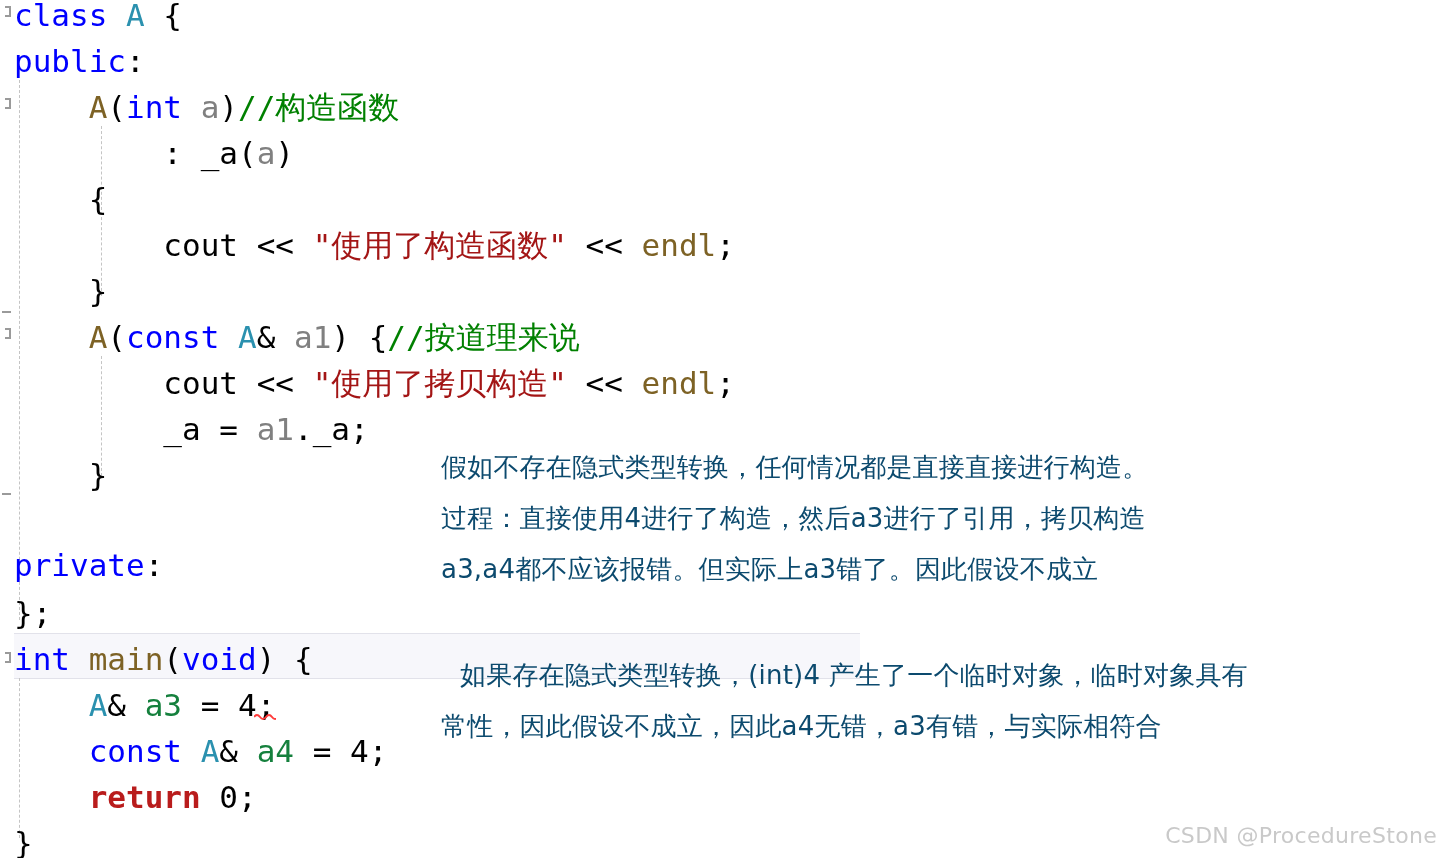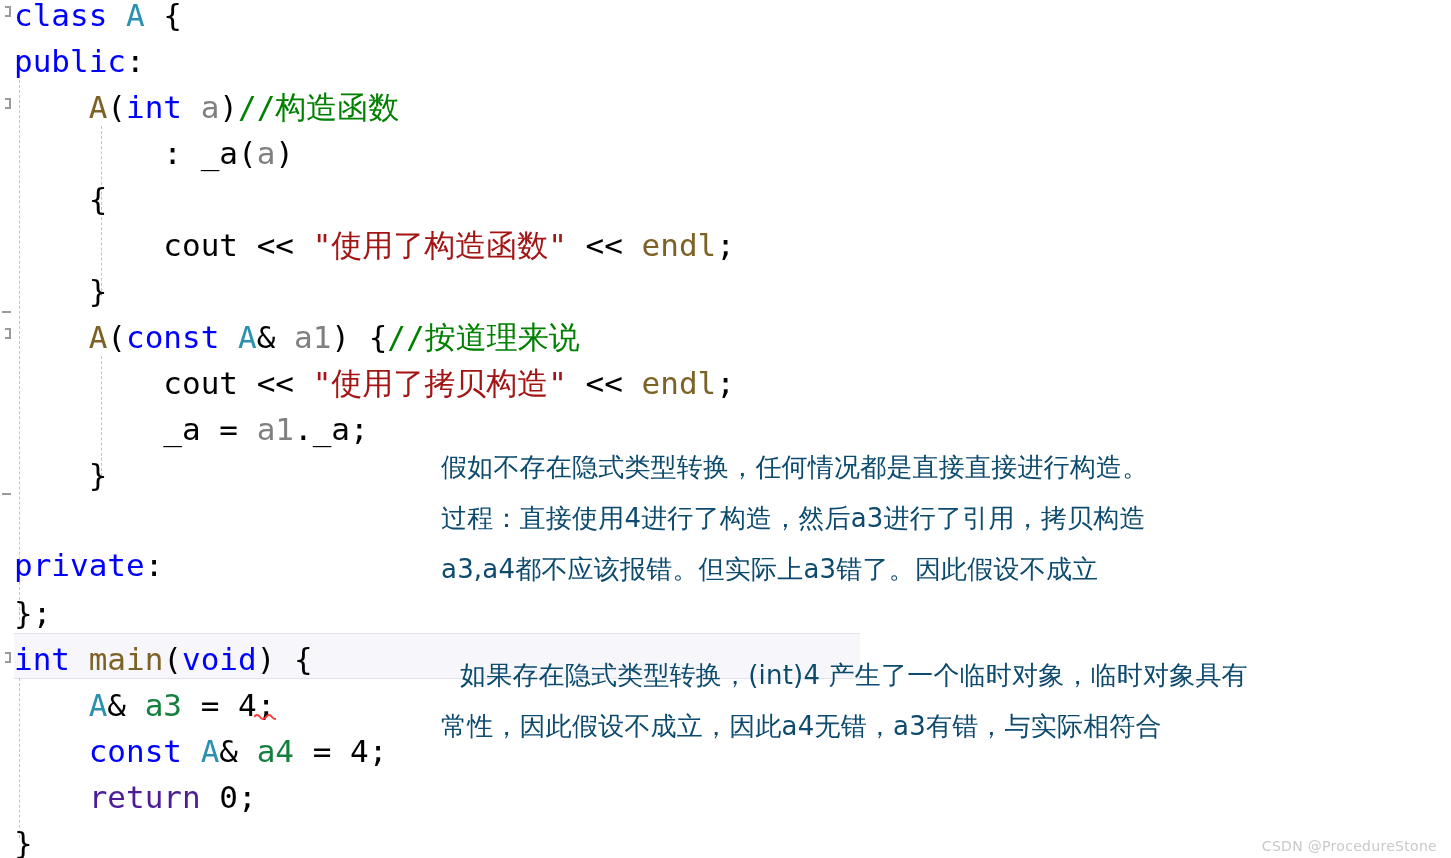--- a/index.html
+++ b/index.html
@@ -82,21 +82,21 @@
     color: #000000;
   }
 
   
   .t-kw      { color: #0000ff; }           
   .t-type    { color: #2b91af; }           
   .t-fn      { color: #7d6225; }           
   .t-param   { color: #808080; }           
   .t-comment { color: #008000; }           
   .t-string  { color: #a31515; }           
-  .t-ctrl    { color: #4c1d95; }           
+  .t-ctrl    { color: #b91c1c; font-weight: bold; }           
   .t-var     { color: #15803d; }           
   .t-plain   { color: #000000; }
 
   
   .squiggly {
     position: absolute;
     left: 254px;
     top: 712px;
     width: 22px;
     height: 8px;
@@ -112,24 +112,24 @@
     font-family: "DejaVu Sans", "Liberation Sans", sans-serif;
     font-size: 26px;
     line-height: 51px;
     letter-spacing: 0.2px;
   }
 
   
   .watermark {
     position: absolute;
     right: 14px;
-    bottom: 4px;
+    bottom: 10px;
     color: #c9c9c9;
     font-family: "DejaVu Sans", "Liberation Sans", sans-serif;
-    font-size: 14px;
+    font-size: 22px;
     letter-spacing: 0.3px;
     white-space: pre;
   }
 </style>
 </head>
 <body>
 
 <div id="editor">
 
   <div class="current-line-band"></div>

